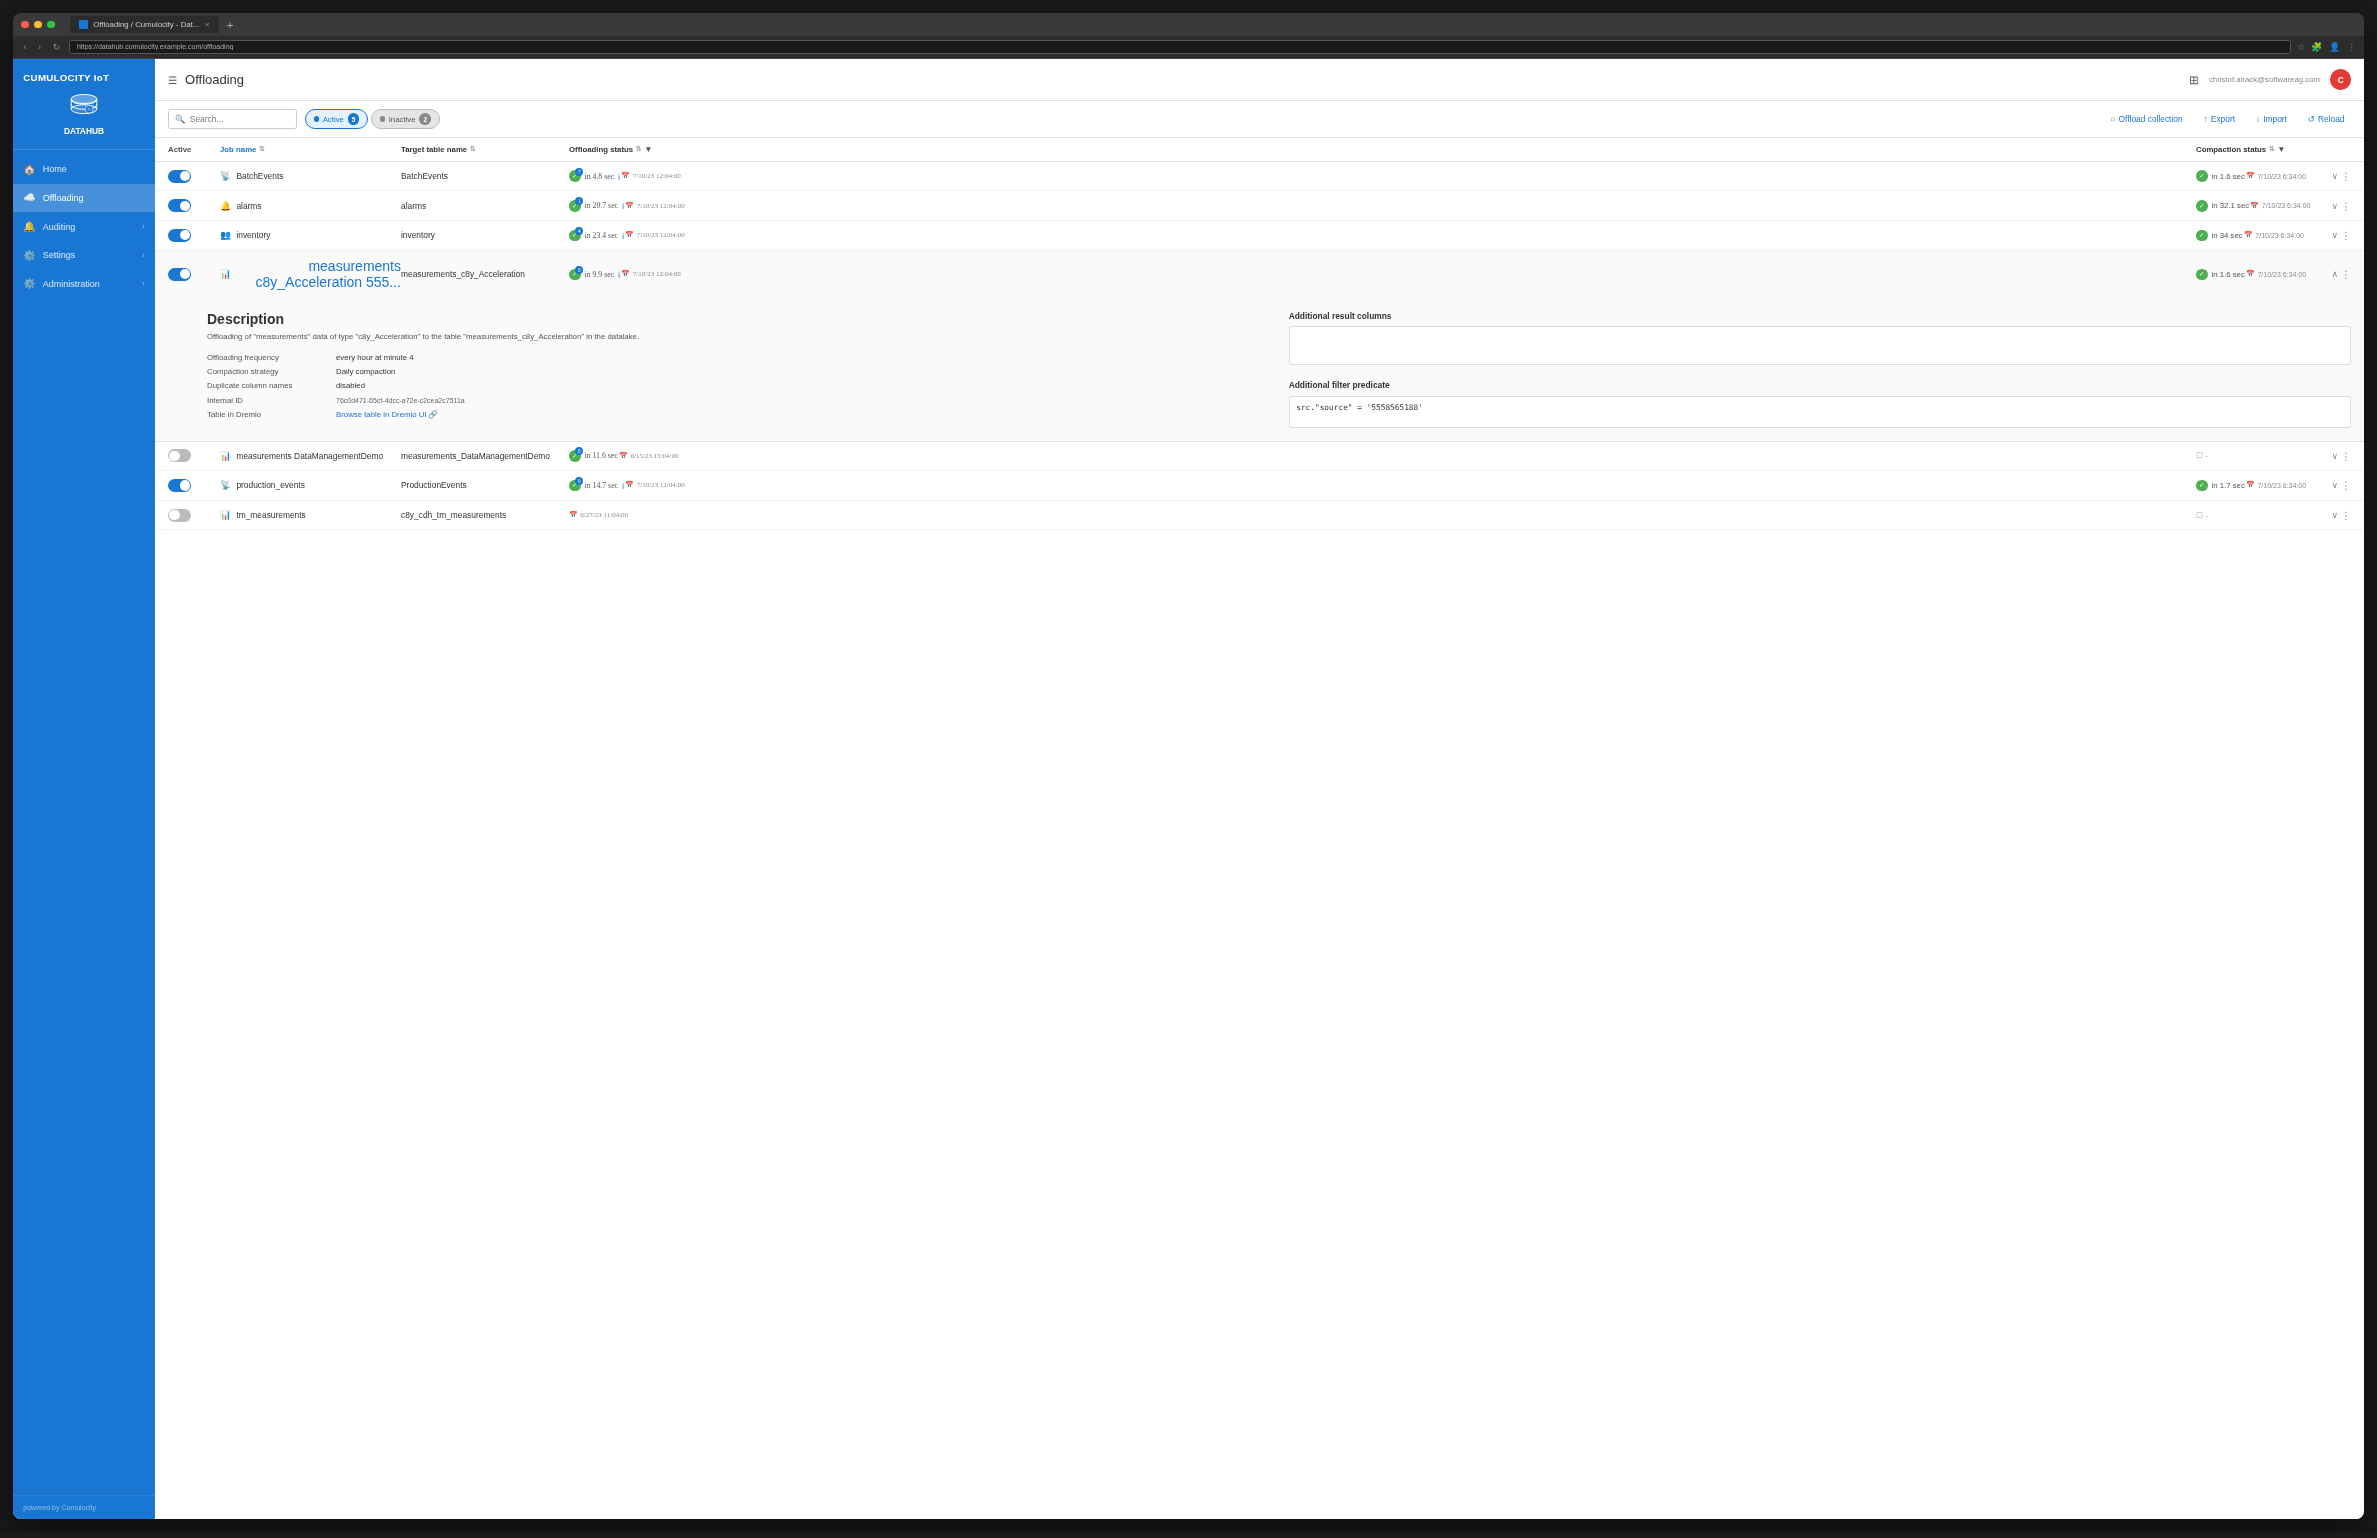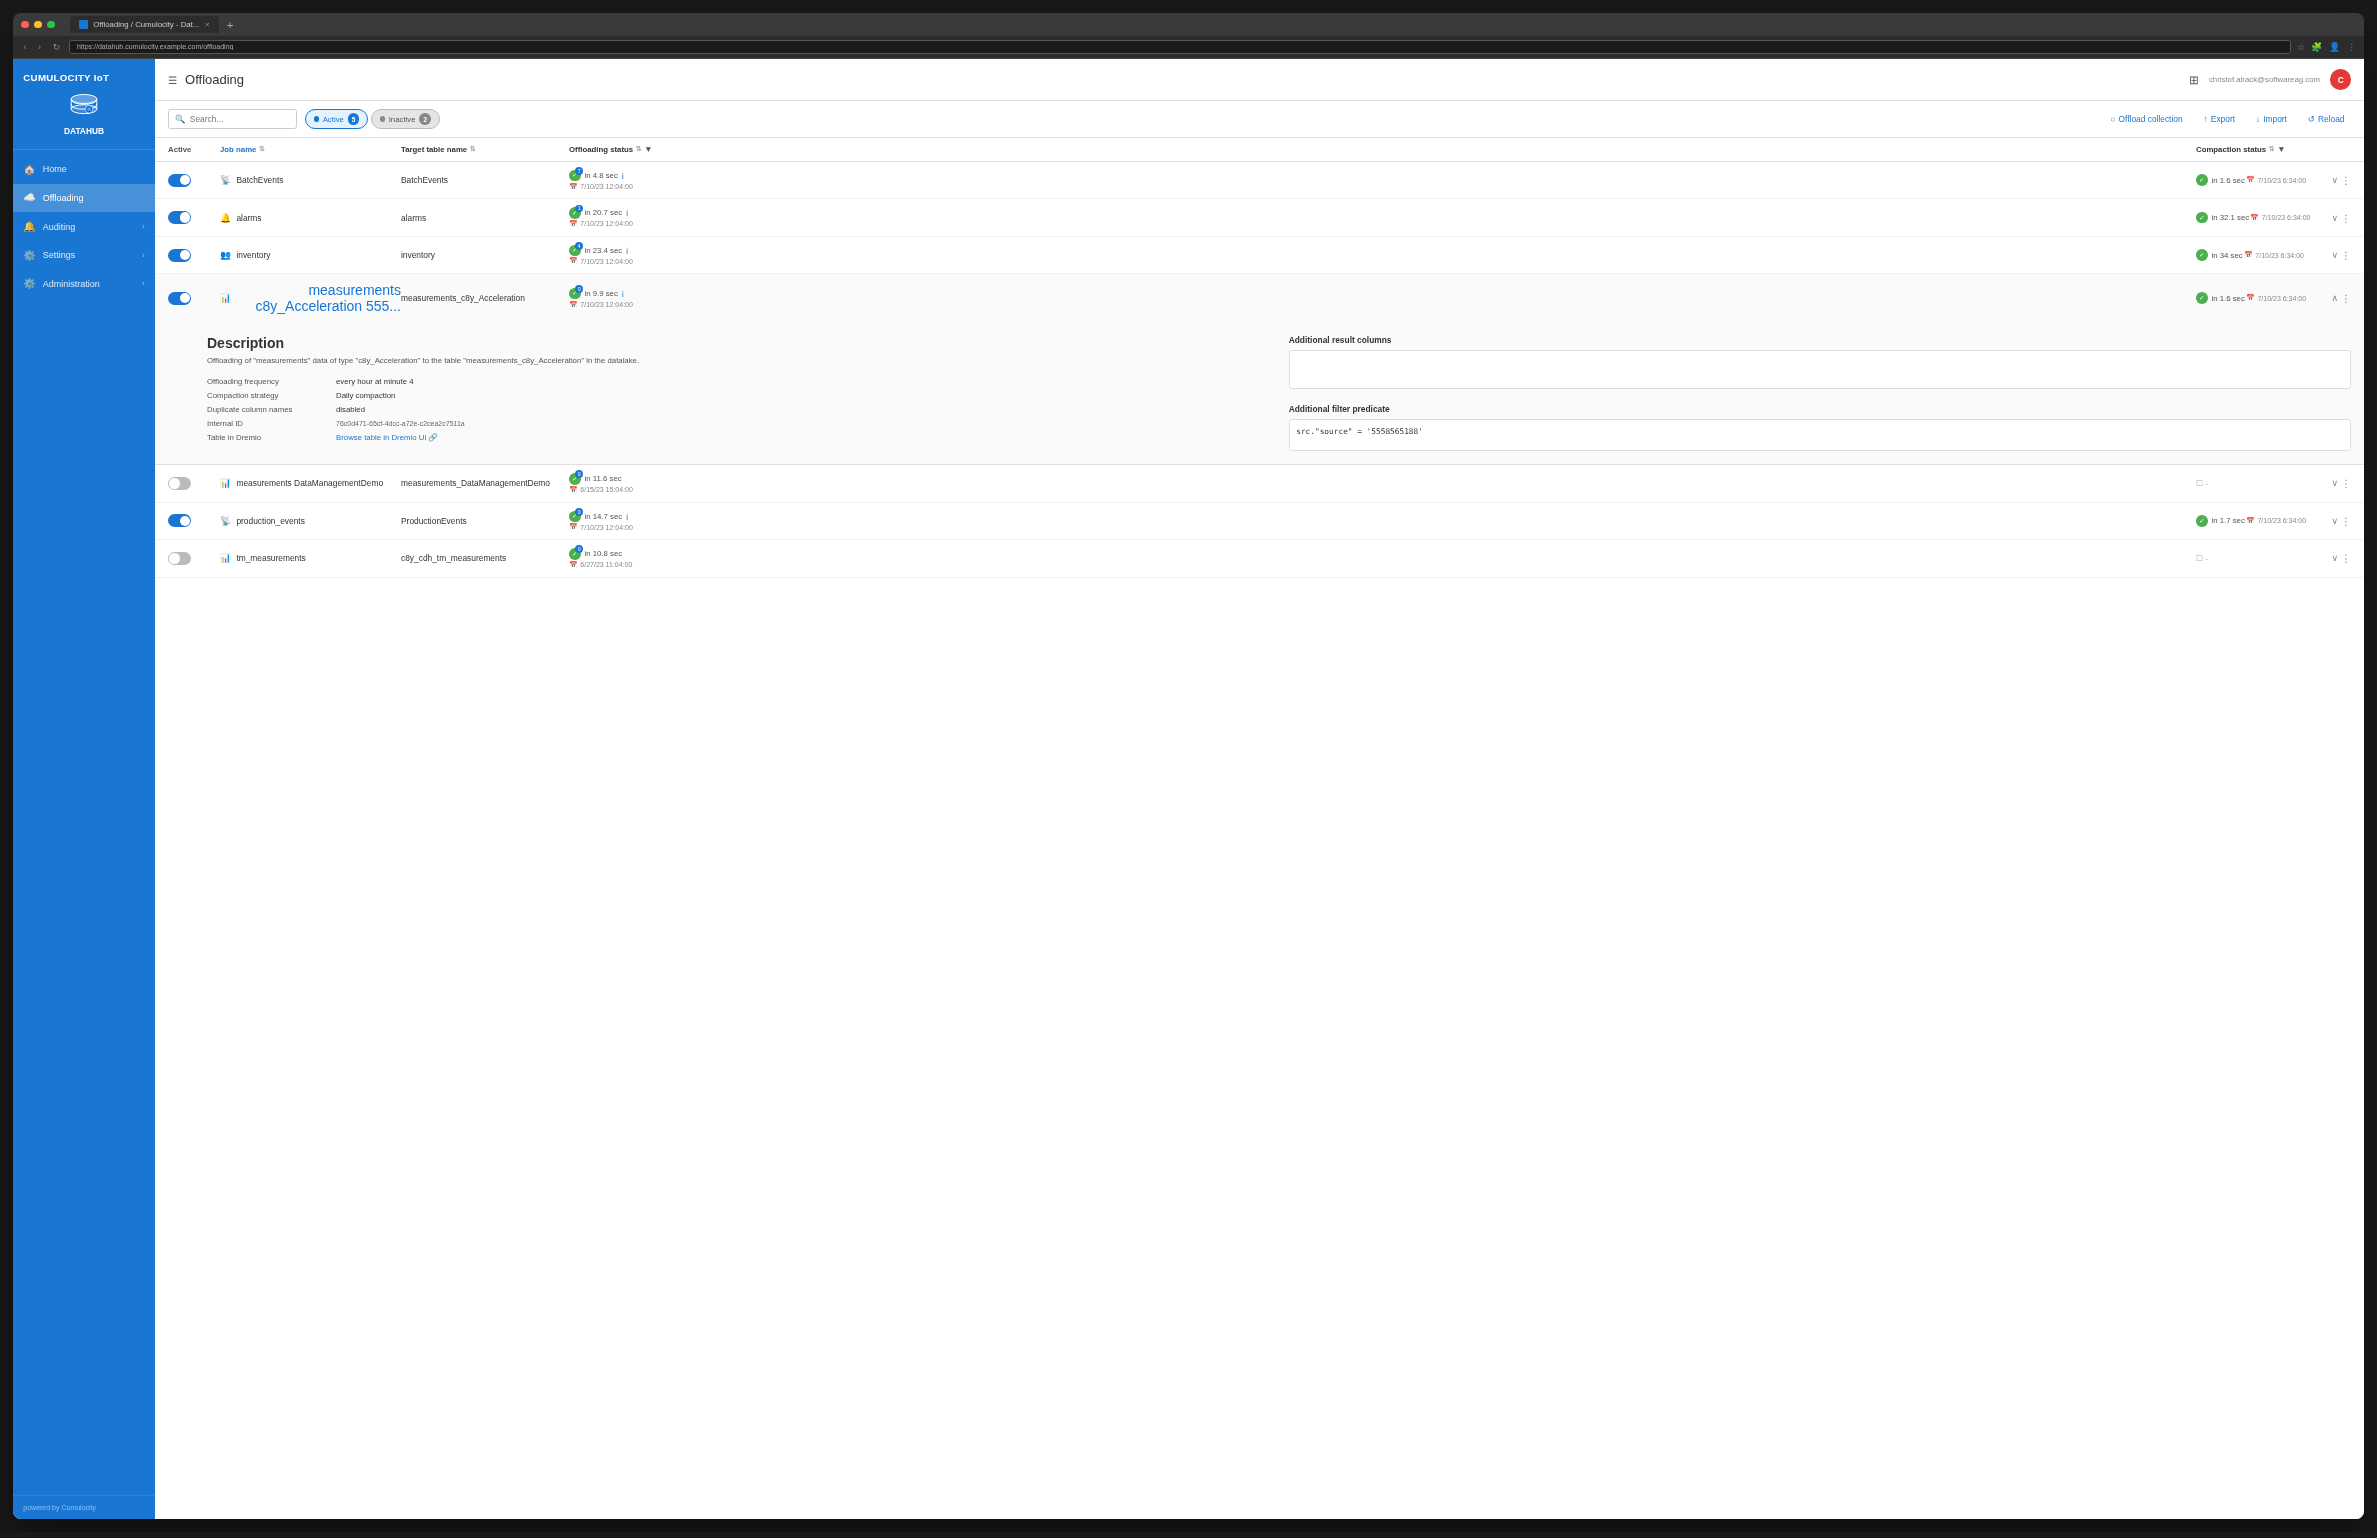--- a/index.html
+++ b/index.html
@@ -323,22 +323,23 @@
       font-size: 14px;
       text-align: right;
     }
 
     .job-name-text { color: #333; font-size: 8.4px; }
 
     .target-table { color: #333; font-size: 8.4px; }
 
     .status-cell {
       display: flex;
-      flex-direction: column;
+      flex-direction: row;
       gap: 1.3px;
+      font-family: Liberation Serif, serif;
     }
 
     .status-row {
       display: flex;
       align-items: center;
       gap: 3.9px;
       font-size: 7.8px;
     }
 
     .status-icon-success {
@@ -874,27 +875,20 @@
         <div class="table-row">
           <div>
             <div class="toggle off"></div>
           </div>
           <div class="job-name-cell">
             <span class="job-icon">📊</span>
             <span class="job-name-text">tm_measurements</span>
           </div>
           <div class="target-table">c8y_cdh_tm_measurements</div>
           <div class="status-cell">
-            <div class="status-row">
-              <div class="status-icon-success">
-                ✓
-                <span class="status-badge-num">0</span>
-              </div>
-              <span class="status-time">in 10.8 sec</span>
-            </div>
             <div class="status-date">
               <span class="calendar-icon-sm">📅</span>
               <span>6/27/23 11:04:00</span>
             </div>
           </div>
           <div class="compaction-cell">
             <div class="empty-compaction">
               <span>☐</span>
               <span>-</span>
             </div>

